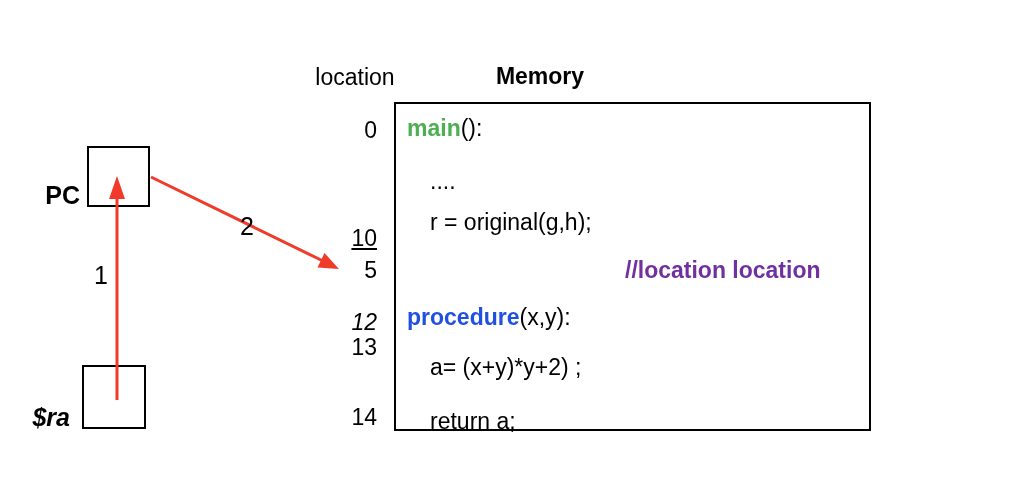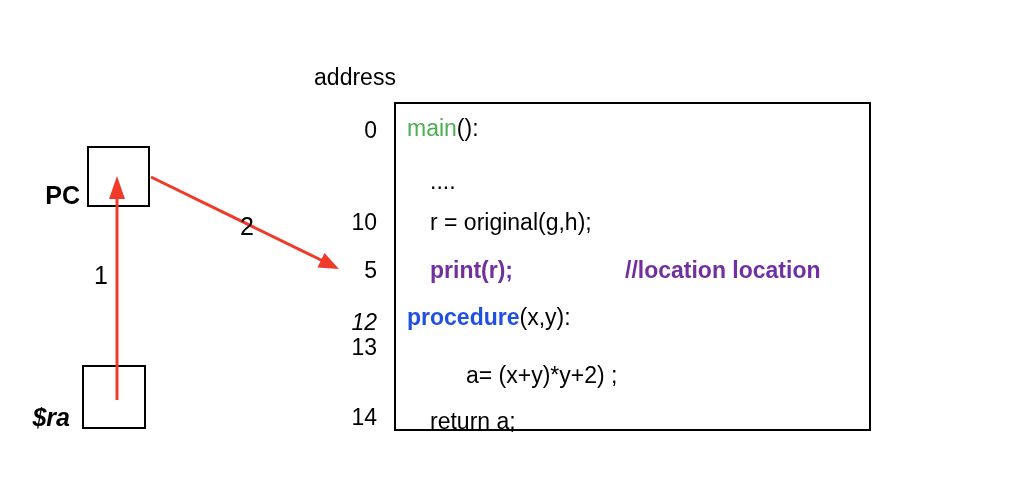--- a/index.html
+++ b/index.html
@@ -8,33 +8,34 @@
     font-family:"Liberation Sans","DejaVu Sans",sans-serif;color:#000;
   }
   .hdr{position:absolute;font-size:23px;text-align:center;white-space:nowrap;line-height:30px;}
   .bold{font-weight:bold;}
   .box{position:absolute;border:2px solid #000;box-sizing:border-box;background:transparent;}
   .reg-label{position:absolute;font-size:25px;font-weight:bold;text-align:right;white-space:nowrap;line-height:28px;margin-top:20px;}
   .arrow-num{position:absolute;font-size:25px;text-align:center;white-space:nowrap;line-height:28px;}
   .addr{position:absolute;width:60px;left:317px;text-align:right;font-size:23px;line-height:30px;}
   .code-line{position:absolute;height:30px;line-height:30px;font-size:23px;white-space:nowrap;}
   .plain{color:#000;}
-  .kw-green{color:var(--kw-green);font-weight:normal;}
+  .kw-green{color:var(--kw-green);font-weight:bold;}
   .kw-blue{color:var(--kw-blue);font-weight:bold;}
   .purple{color:var(--purple);font-weight:bold;}
   .comment{position:absolute;left:195px;top:0;}
   #arrow-layer{position:absolute;left:0;top:0;pointer-events:none;}
 </style>
 </head>
 <body>
 
 <div class="canvas">
 
-  <div class="hdr" style="left:298px;top:62px;width:114px;">address</div>
+  <div class="hdr" style="left:298px;top:62px;width:114px;">location</div>
 
+  <div class="hdr bold" style="left:478px;top:61px;width:124px;">Memory</div>
 
   <div class="box" style="left:394px;top:102px;width:477px;height:329px;"></div>
 
   <div class="box" style="left:87px;top:146px;width:63px;height:61px;"></div>
 
   <div class="box" style="left:82px;top:365px;width:64px;height:64px;"></div>
 
   <div class="reg-label" style="left:22px;top:161px;width:58px;">PC</div>
 
   <div class="reg-label" style="left:12px;top:383px;width:58px;font-style:italic;">$ra</div>
@@ -51,25 +52,25 @@
   </svg>
 
   <div class="arrow-num" style="left:88px;top:261px;width:26px;">1</div>
 
   <div class="arrow-num" style="left:234px;top:212px;width:26px;">2</div>
 
   <div id="rows">
       <div class="addr" style="top: 115px;">0</div>
       <div class="code-line" style="top: 113px; left: 407px;"><span class="kw-green">main</span><span class="plain">():</span></div>
       <div class="code-line" style="top: 166px; left: 430px;"><span class="plain">....</span></div>
-      <div class="addr" style="top: 207px;">10</div>
+      <div class="addr" style="top: 223px; text-decoration: underline;">10</div>
       <div class="code-line" style="top: 207px; left: 430px;"><span class="plain">r = original(g,h);</span></div>
       <div class="addr" style="top: 255px;">5</div>
-      <div class="code-line" style="top: 255px; left: 430px;"><span class="purple">print(r);</span><span class="purple comment">//location location</span></div>
+      <div class="code-line" style="top: 255px; left: 430px;"><span class="purple comment">//location location</span></div>
       <div class="addr" style="top: 307px; font-style: italic;">12</div>
       <div class="code-line" style="top: 302px; left: 407px;"><span class="kw-blue">procedure</span><span class="plain">(x,y):</span></div>
       <div class="addr" style="top: 332px;">13</div>
-      <div class="code-line" style="top: 360px; left: 430px; margin-left: 36px;"><span class="plain">a= (x+y)*y+2) ;</span></div>
+      <div class="code-line" style="top: 352px; left: 430px;"><span class="plain">a= (x+y)*y+2) ;</span></div>
       <div class="addr" style="top: 402px;">14</div>
       <div class="code-line" style="top: 406px; left: 430px;"><span class="plain">return a;</span></div>
     </div>
 
 </div>
 
 </body></html>

